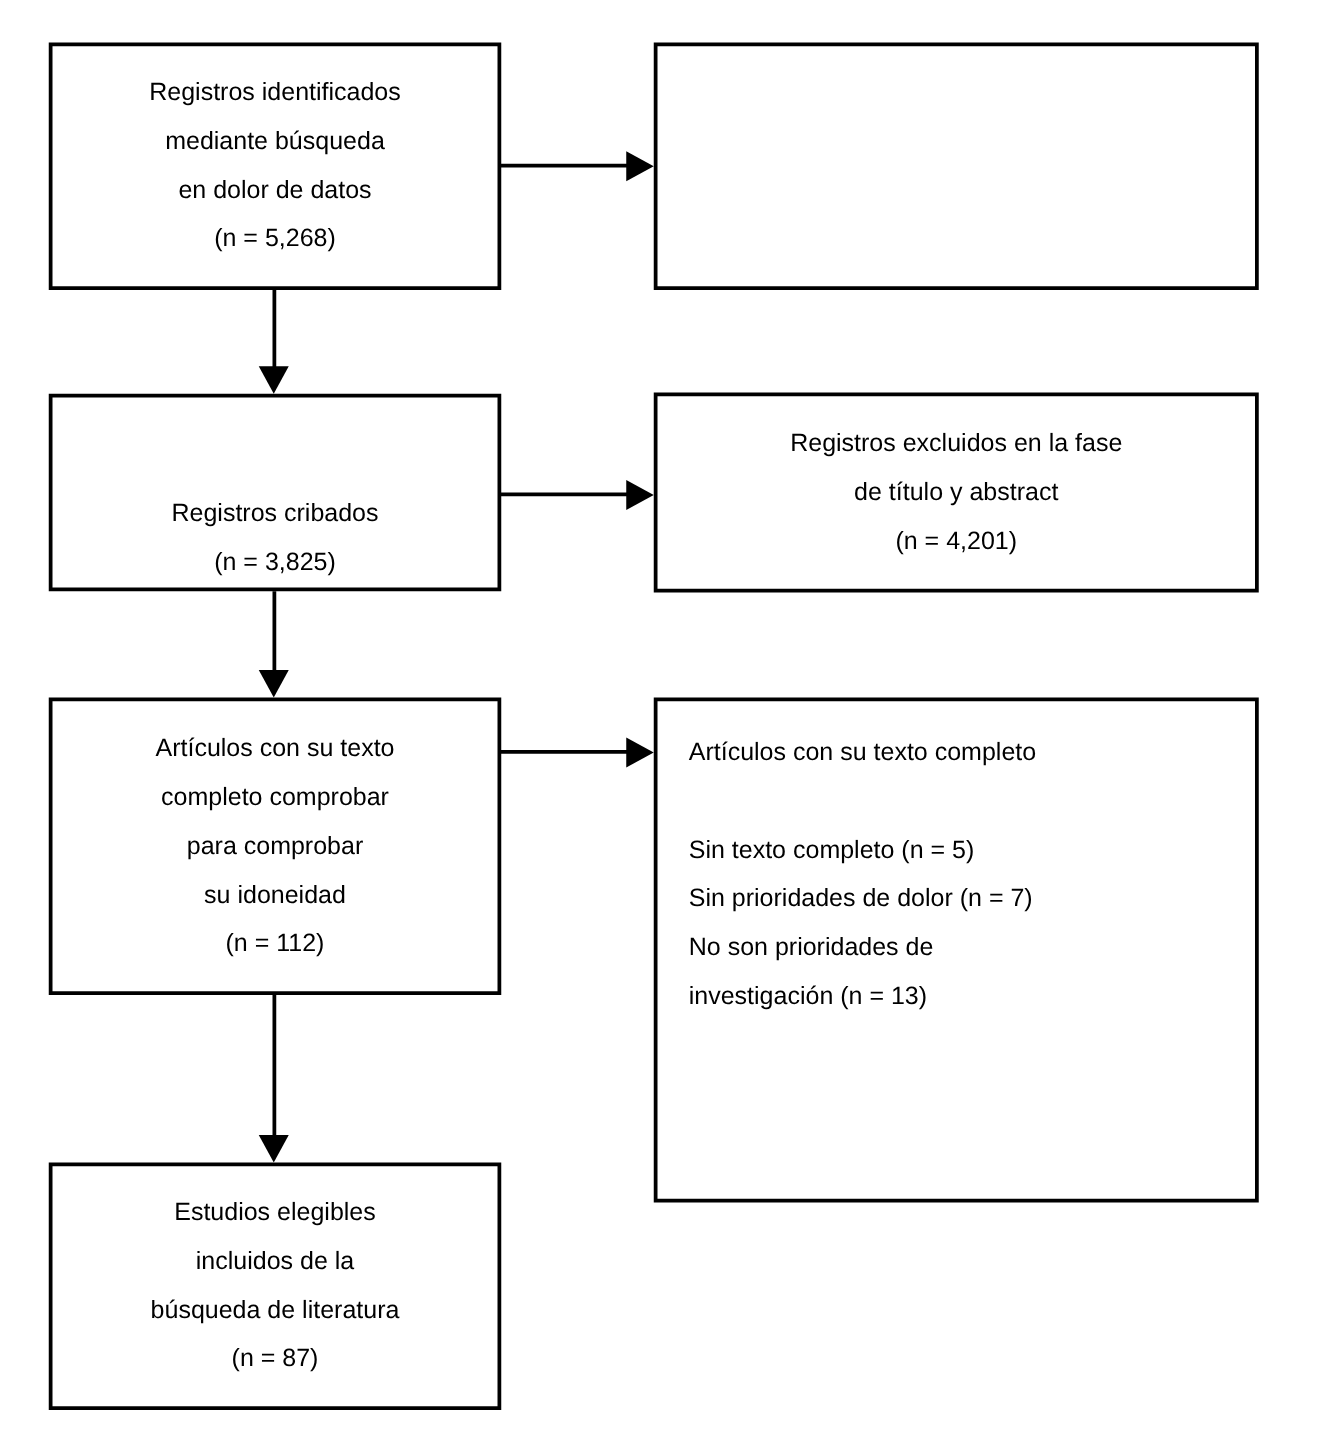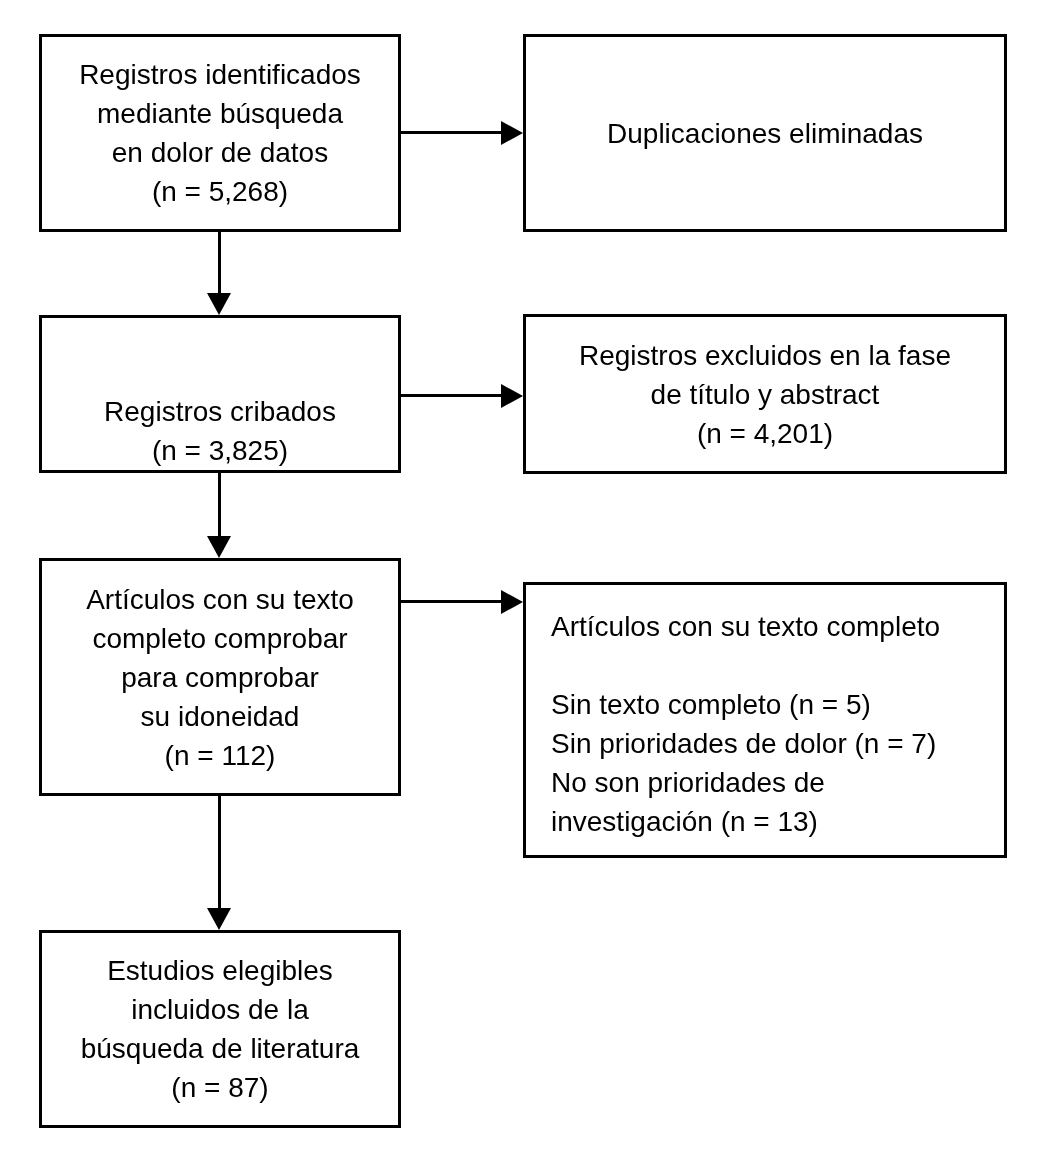--- a/index.html
+++ b/index.html
@@ -15,21 +15,21 @@
   .box {
     position: absolute;
     box-sizing: border-box;
     border: 3px solid #000000;
     background: #ffffff;
     display: flex;
     flex-direction: column;
     justify-content: center;
     align-items: center;
     text-align: center;
-    font-size: 28px;
+    font-size: 20px;
     line-height: 39px;
   }
   .box.left-align {
     justify-content: flex-start;
     align-items: flex-start;
     text-align: left;
     padding: 22px 18px 0 25px;
   }
   .line { min-height: 39px; }
   .varrow-line {
@@ -56,21 +56,21 @@
     border-bottom: 12px solid transparent;
     border-left: 22px solid #000000;
   }
   
   #box-identified { left: 39px; top: 34px;  width: 362px; height: 198px; }
   #box-screened   { left: 39px; top: 315px; width: 362px; height: 158px; justify-content: flex-end; }
   #box-fulltext   { left: 39px; top: 558px; width: 362px; height: 238px; }
   #box-included   { left: 39px; top: 930px; width: 362px; height: 198px; }
   #box-duplicates { left: 523px; top: 34px;  width: 484px; height: 198px; }
   #box-excluded-title { left: 523px; top: 314px; width: 484px; height: 160px; }
-  #box-excluded-fulltext { left: 523px; top: 558px; width: 484px; height: 276px; margin-top: 24px; }
+  #box-excluded-fulltext { left: 523px; top: 558px; width: 484px; height: 404px; }
   
   #v1-line { left: 218px; top: 231px; height: 64px; }
   #v1-head { left: 207px; top: 293px; }
   #v2-line { left: 218px; top: 473px; height: 65px; }
   #v2-head { left: 207px; top: 536px; }
   #v3-line { left: 218px; top: 795px; height: 115px; }
   #v3-head { left: 207px; top: 908px; }
   #h1-line { left: 400px; top: 131px; width: 103px; }
   #h1-head { left: 501px; top: 121px; }
   #h2-line { left: 400px; top: 394px; width: 103px; }
@@ -104,21 +104,20 @@
   </div>
 
   <div class="box" id="box-included">
     <div class="line">Estudios elegibles</div>
     <div class="line">incluidos de la</div>
     <div class="line">búsqueda de literatura</div>
     <div class="line">(n = 87)</div>
   </div>
 
   <div class="box" id="box-duplicates">
-    <div class="line">Duplicaciones eliminadas</div>
   </div>
 
   <div class="box" id="box-excluded-title">
     <div class="line">Registros excluidos en la fase</div>
     <div class="line">de título y abstract</div>
     <div class="line">(n = 4,201)</div>
   </div>
 
   <div class="box left-align" id="box-excluded-fulltext">
     <div class="line">Artículos con su texto completo</div>

